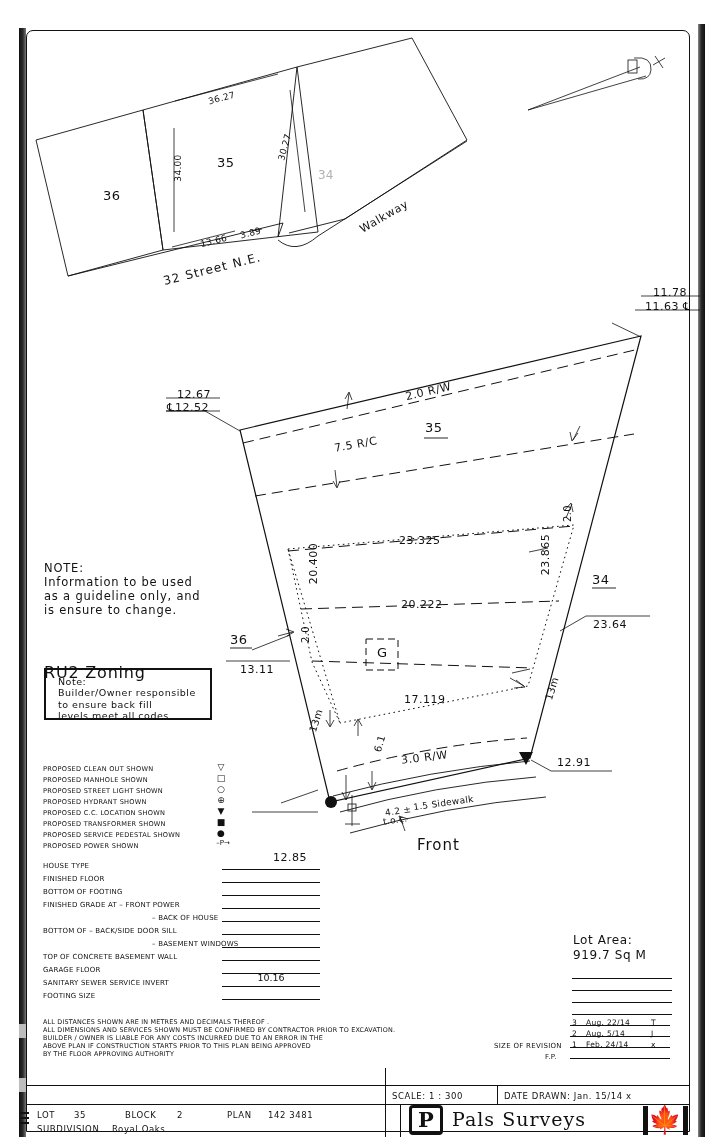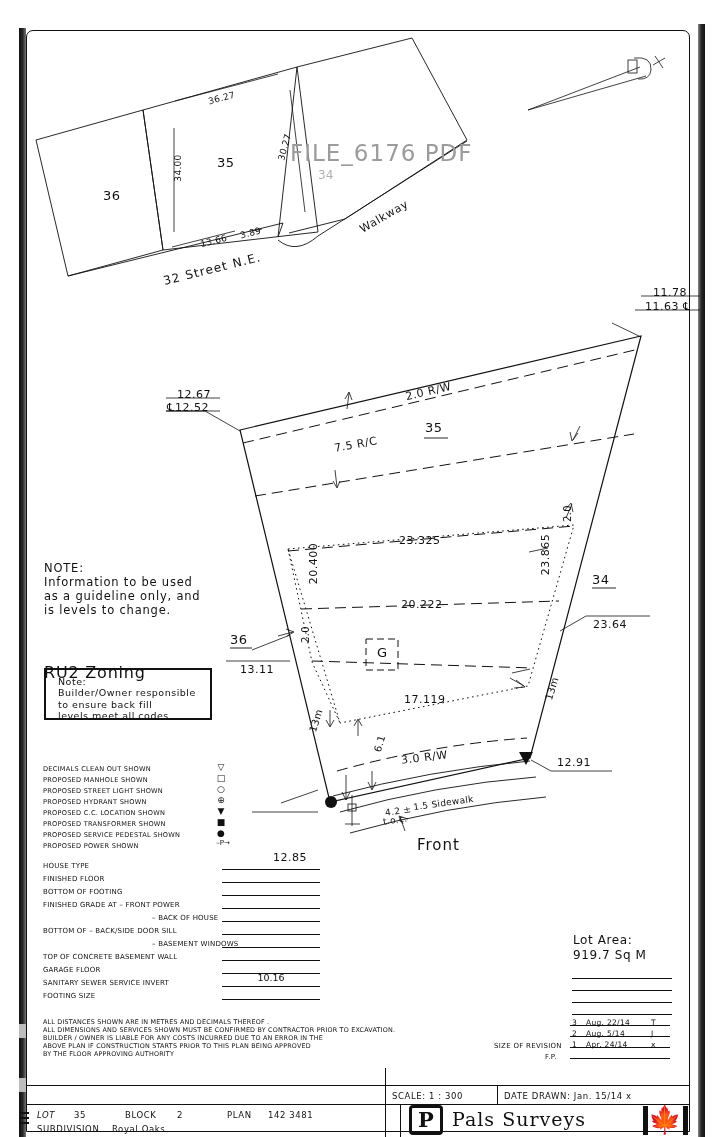--- a/index.html
+++ b/index.html
@@ -196,21 +196,20 @@
   <div class="t dim" style="left:200px;top:236px;transform:rotate(-14deg);">13.66</div>
   <div class="t dim" style="left:240px;top:228px;transform:rotate(-14deg);">3.89</div>
   <div class="t dim" style="left:271px;top:142px;transform:rotate(-75deg);">30.27</div>
 
   <div class="t lotnum" style="left:103px;top:188px;">36</div>
   <div class="t lotnum" style="left:217px;top:155px;">35</div>
 
   <div class="t street" style="left:162px;top:262px;transform:rotate(-14deg);">32 Street N.E.</div>
   <div class="t" style="left:357px;top:210px;font-size:11px;letter-spacing:.8px;transform:rotate(-30deg);">Walkway</div>
 
-  <div class="t wmk" style="left:290px;top:140px;">FILE_6176 PDF</div>
   <div class="t wmk-sub" style="left:318px;top:168px;">34</div>
 
   <div class="t dim11" style="left:405px;top:385px;transform:rotate(-13deg);">2.0 R/W</div>
   <div class="t dim11" style="left:334px;top:438px;transform:rotate(-10deg);">7.5 R/C</div>
   <div class="t lotnum" style="left:425px;top:420px;">35</div>
 
   <div class="t dim11" style="left:399px;top:534px;">23.325</div>
   <div class="t dim11" style="left:401px;top:598px;">20.222</div>
   <div class="t dim11" style="left:404px;top:666px;margin-top:27px;">17.119</div>
   <div class="t dim11" style="left:293px;top:557px;transform:rotate(-90deg);">20.400</div>
@@ -243,32 +242,32 @@
   <div class="t dim11" style="left:683px;top:300px;">℄</div>
 
   <div class="t dim11" style="left:240px;top:663px;">13.11</div>
   <div class="t dim11" style="left:593px;top:618px;">23.64</div>
   <div class="t dim11" style="left:273px;top:803px;margin-top:48px;">12.85</div>
   <div class="t dim11" style="left:557px;top:756px;">12.91</div>
 
   <div class="t note-head" style="left:44px;top:561px;">NOTE:</div>
   <div class="t note-head" style="left:44px;top:575px;">Information to be used</div>
   <div class="t note-head" style="left:44px;top:589px;">as a guideline only, and</div>
-  <div class="t note-head" style="left:44px;top:603px;">is levels to change.</div>
+  <div class="t note-head" style="left:44px;top:603px;">is ensure to change.</div>
 
   <div class="t zoning" style="left:44px;top:663px;">RU2 Zoning</div>
 
   <div class="boxnote">
     <div>Note:</div>
     <div>Builder/Owner responsible</div>
     <div>to ensure back fill</div>
     <div>levels meet all codes.</div>
   </div>
 
-  <div class="leg" style="top:765px">DECIMALS CLEAN OUT SHOWN</div>
+  <div class="leg" style="top:765px">PROPOSED CLEAN OUT SHOWN</div>
   <div class="legsym" style="top:762px">▽</div>
   <div class="leg" style="top:776px">PROPOSED MANHOLE SHOWN</div>
   <div class="legsym" style="top:773px">□</div>
   <div class="leg" style="top:787px">PROPOSED STREET LIGHT SHOWN</div>
   <div class="legsym" style="top:784px">○</div>
   <div class="leg" style="top:798px">PROPOSED HYDRANT SHOWN</div>
   <div class="legsym" style="top:795px">⊕</div>
   <div class="leg" style="top:809px">PROPOSED C.C. LOCATION SHOWN</div>
   <div class="legsym" style="top:806px">▼</div>
   <div class="leg" style="top:820px">PROPOSED TRANSFORMER SHOWN</div>
@@ -318,36 +317,36 @@
   <div class="revline" style="top:1025px"></div>
   <div class="revrow" style="left:572px;top:1018px;">3</div>
   <div class="revrow" style="left:586px;top:1018px;">Aug. 22/14</div>
   <div class="revrow" style="left:651px;top:1018px;">T</div>
   <div class="revline" style="top:1036px"></div>
   <div class="revrow" style="left:572px;top:1029px;">2</div>
   <div class="revrow" style="left:586px;top:1029px;">Aug. 5/14</div>
   <div class="revrow" style="left:651px;top:1029px;">J</div>
   <div class="revline" style="top:1047px"></div>
   <div class="revrow" style="left:572px;top:1040px;">1</div>
-  <div class="revrow" style="left:586px;top:1040px;">Apr. 24/14</div>
+  <div class="revrow" style="left:586px;top:1040px;">Feb. 24/14</div>
   <div class="revrow" style="left:651px;top:1040px;">x</div>
   <div class="revline" style="top:1058px"></div>
   <div class="revlbl" style="left:494px;top:1042px;">SIZE OF REVISION</div>
   <div class="revlbl" style="left:545px;top:1053px;">F.P.</div>
 
   <div class="tb-line" style="left:385px;top:1068px;width:1.3px;height:69px;"></div>
   <div class="tb-line" style="left:26px;top:1085px;width:664px;height:1.3px;"></div>
   <div class="tb-line" style="left:26px;top:1104px;width:664px;height:1.3px;"></div>
   <div class="tb-line" style="left:497px;top:1085px;width:1.3px;height:19px;"></div>
   <div class="tb-line" style="left:400px;top:1104px;width:1.3px;height:33px;"></div>
 
   <div class="tb-txt" style="left:392px;top:1091px;">SCALE:  1 : 300</div>
   <div class="tb-txt" style="left:504px;top:1091px;">DATE DRAWN:  Jan. 15/14   x</div>
 
-  <div class="tb-txt" style="left:37px;top:1110px;font-style:italic;">LOT</div>
+  <div class="tb-txt" style="left:37px;top:1110px;">LOT</div>
   <div class="tb-txt" style="left:74px;top:1110px;">35</div>
   <div class="tb-txt" style="left:125px;top:1110px;">BLOCK</div>
   <div class="tb-txt" style="left:177px;top:1110px;">2</div>
   <div class="tb-txt" style="left:227px;top:1110px;">PLAN</div>
   <div class="tb-txt" style="left:268px;top:1110px;">142 3481</div>
   <div class="tb-txt" style="left:37px;top:1124px;">SUBDIVISION</div>
   <div class="tb-txt" style="left:112px;top:1124px;">Royal Oaks</div>
 
   <div class="logo-p">P</div>
   <div class="firm" style="left:452px;top:1108px;">Pals  Surveys</div>

